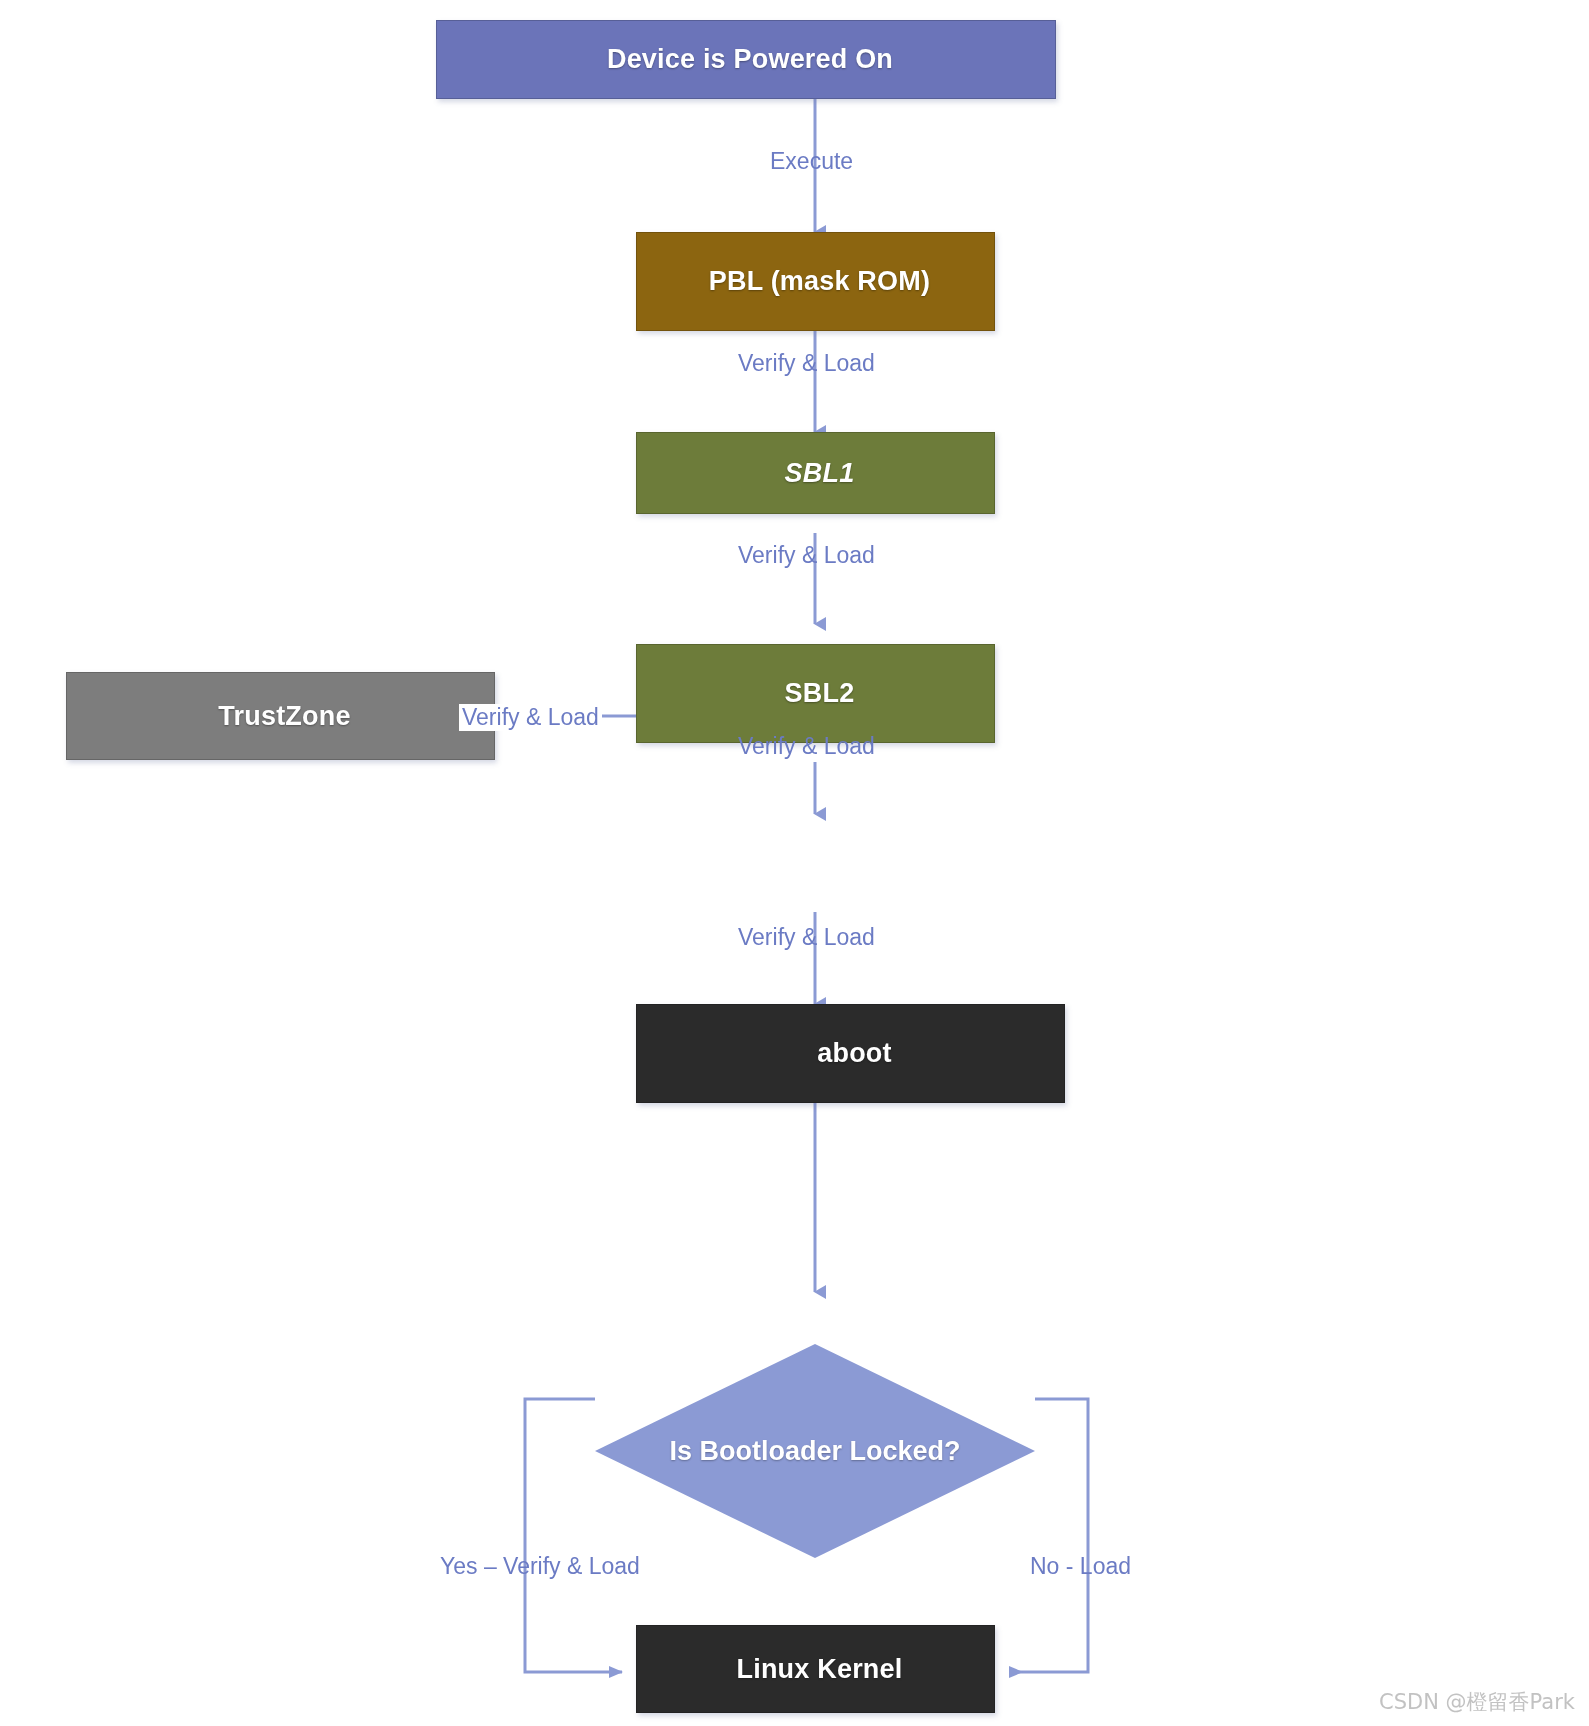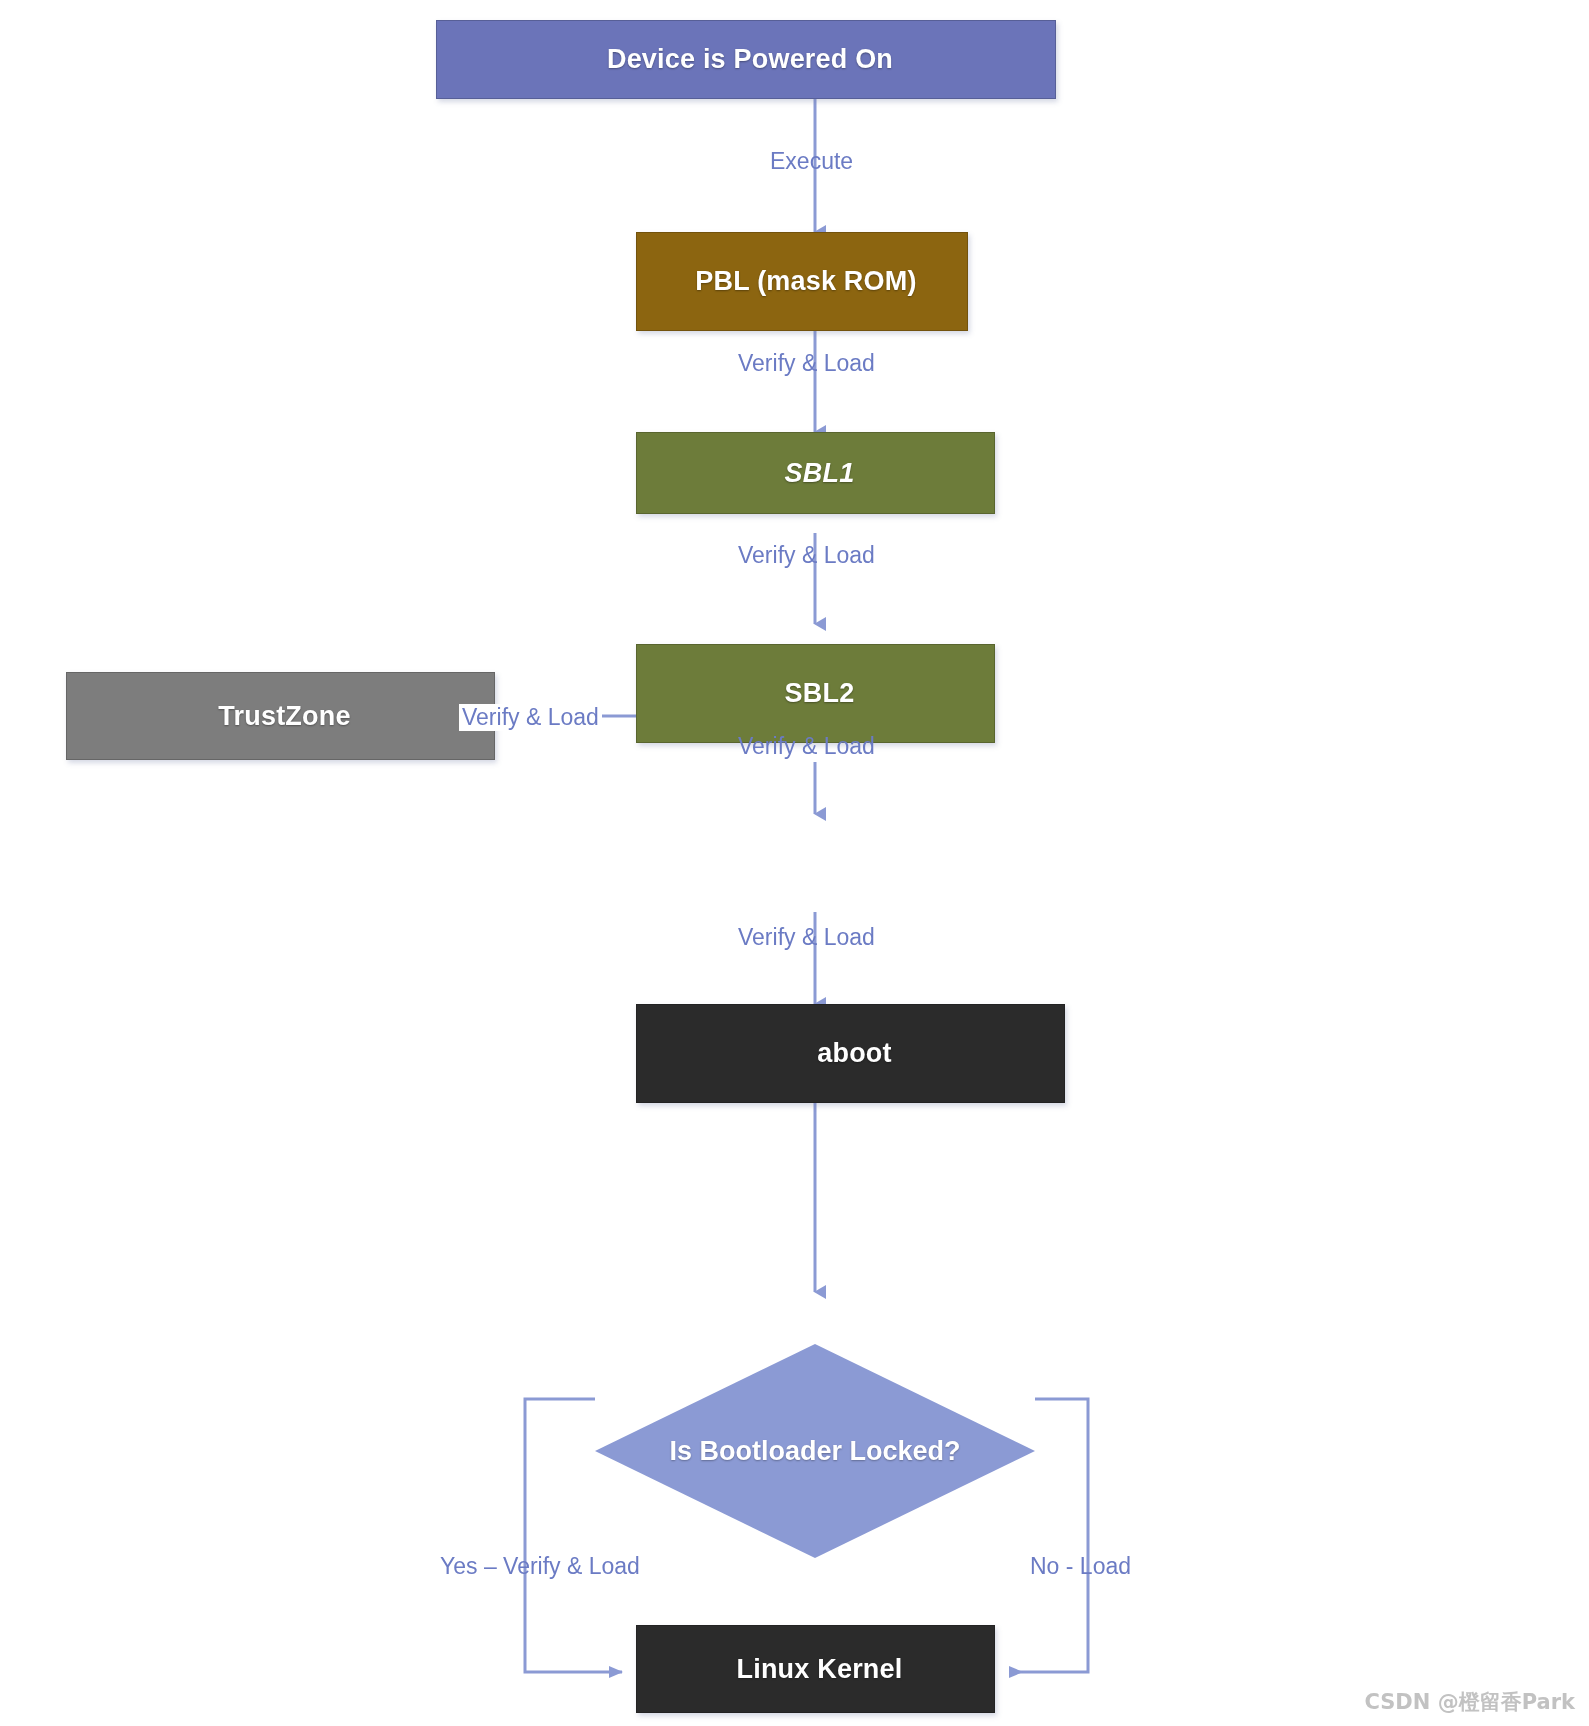--- a/index.html
+++ b/index.html
@@ -79,21 +79,20 @@
   }
 
   .watermark {
     position: absolute;
     right: 14px;
     bottom: 10px;
     color: #c2c2c2;
     font-size: 21px;
     z-index: 6;
     font-family: "DejaVu Sans", sans-serif;
-    font-weight: bold;
   }
 </style>
 </head>
 <body>
 
 <div id="canvas">
 
   <svg class="links" viewBox="0 0 1589 1726">
     <defs>
       <marker id="arrowDown" markerWidth="14" markerHeight="12" refX="7" refY="11" orient="auto" markerUnits="userSpaceOnUse">
@@ -123,21 +122,21 @@
 
     <path d="M595,1399 L525,1399 L525,1672 L622,1672" stroke="#8b9ad4" stroke-width="3" fill="none" marker-end="url(#arrowRight)"></path>
 
     <path d="M1035,1399 L1088,1399 L1088,1672 L1010,1672" stroke="#8b9ad4" stroke-width="3" fill="none" marker-end="url(#arrowLeft)"></path>
   </svg>
 
   <div class="node start" style="left:436px; top:20px; width:620px; height:79px;">
     <span>Device is Powered On</span>
   </div>
 
-  <div class="node pbl" style="left:636px; top:232px; width:332px; height:99px;">
+  <div class="node pbl" style="left:636px; top:232px; width:359px; height:99px;">
     <span>PBL (mask ROM)</span>
   </div>
 
   <div class="node sbl" style="left:636px; top:432px; width:359px; height:82px;font-style:italic;">
     <span>SBL1</span>
   </div>
 
   <div class="node sbl" style="left:636px; top:624px; width:359px; height:99px;margin-top:20px;">
     <span>SBL2</span>
   </div>

